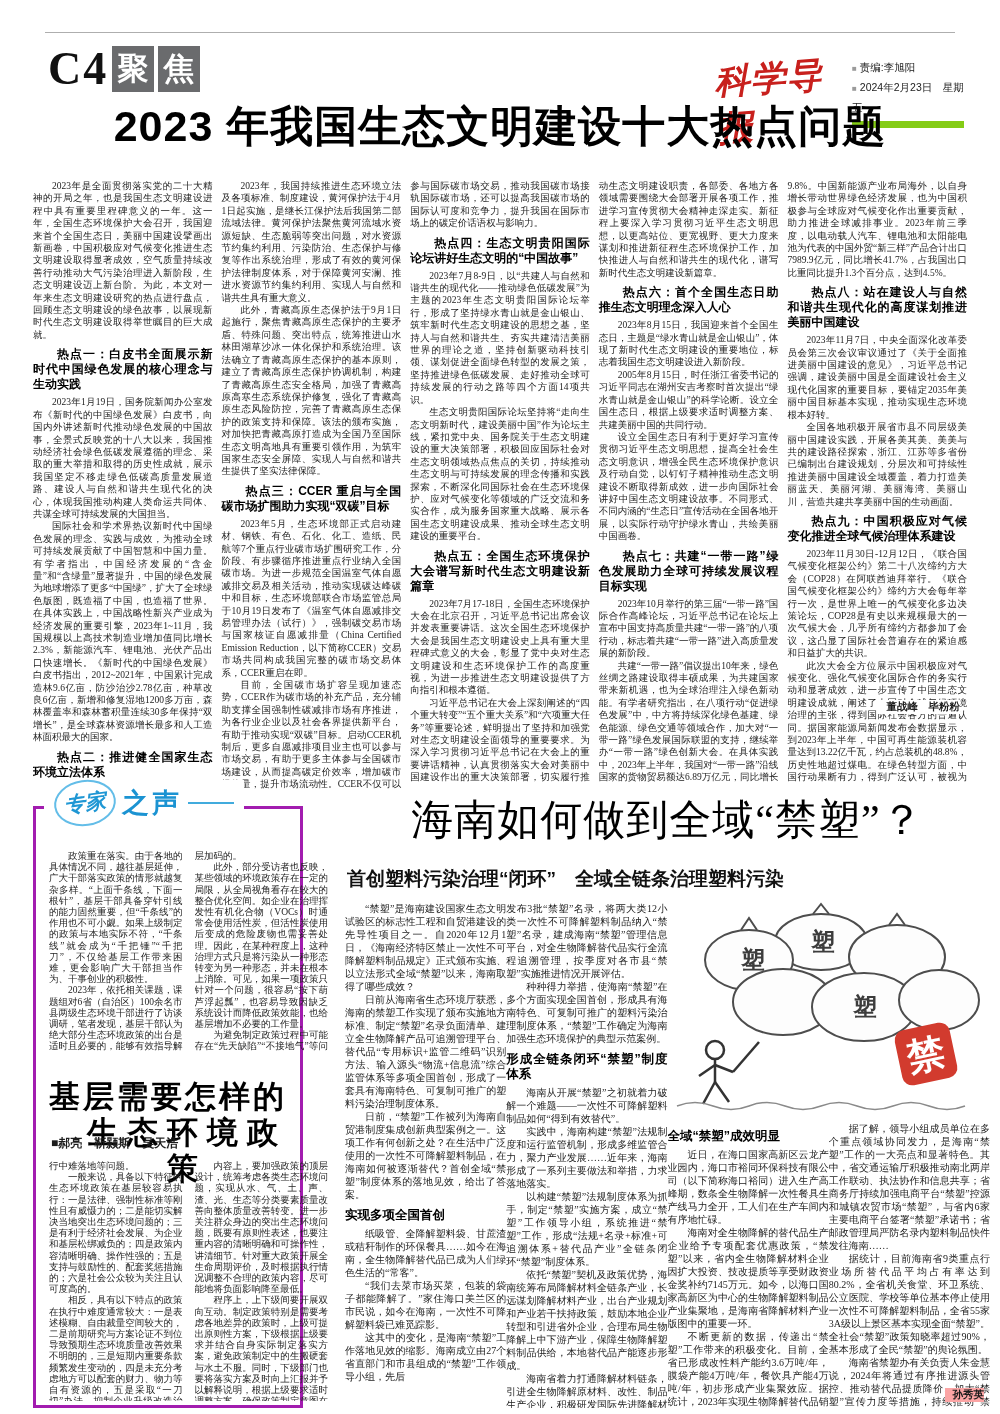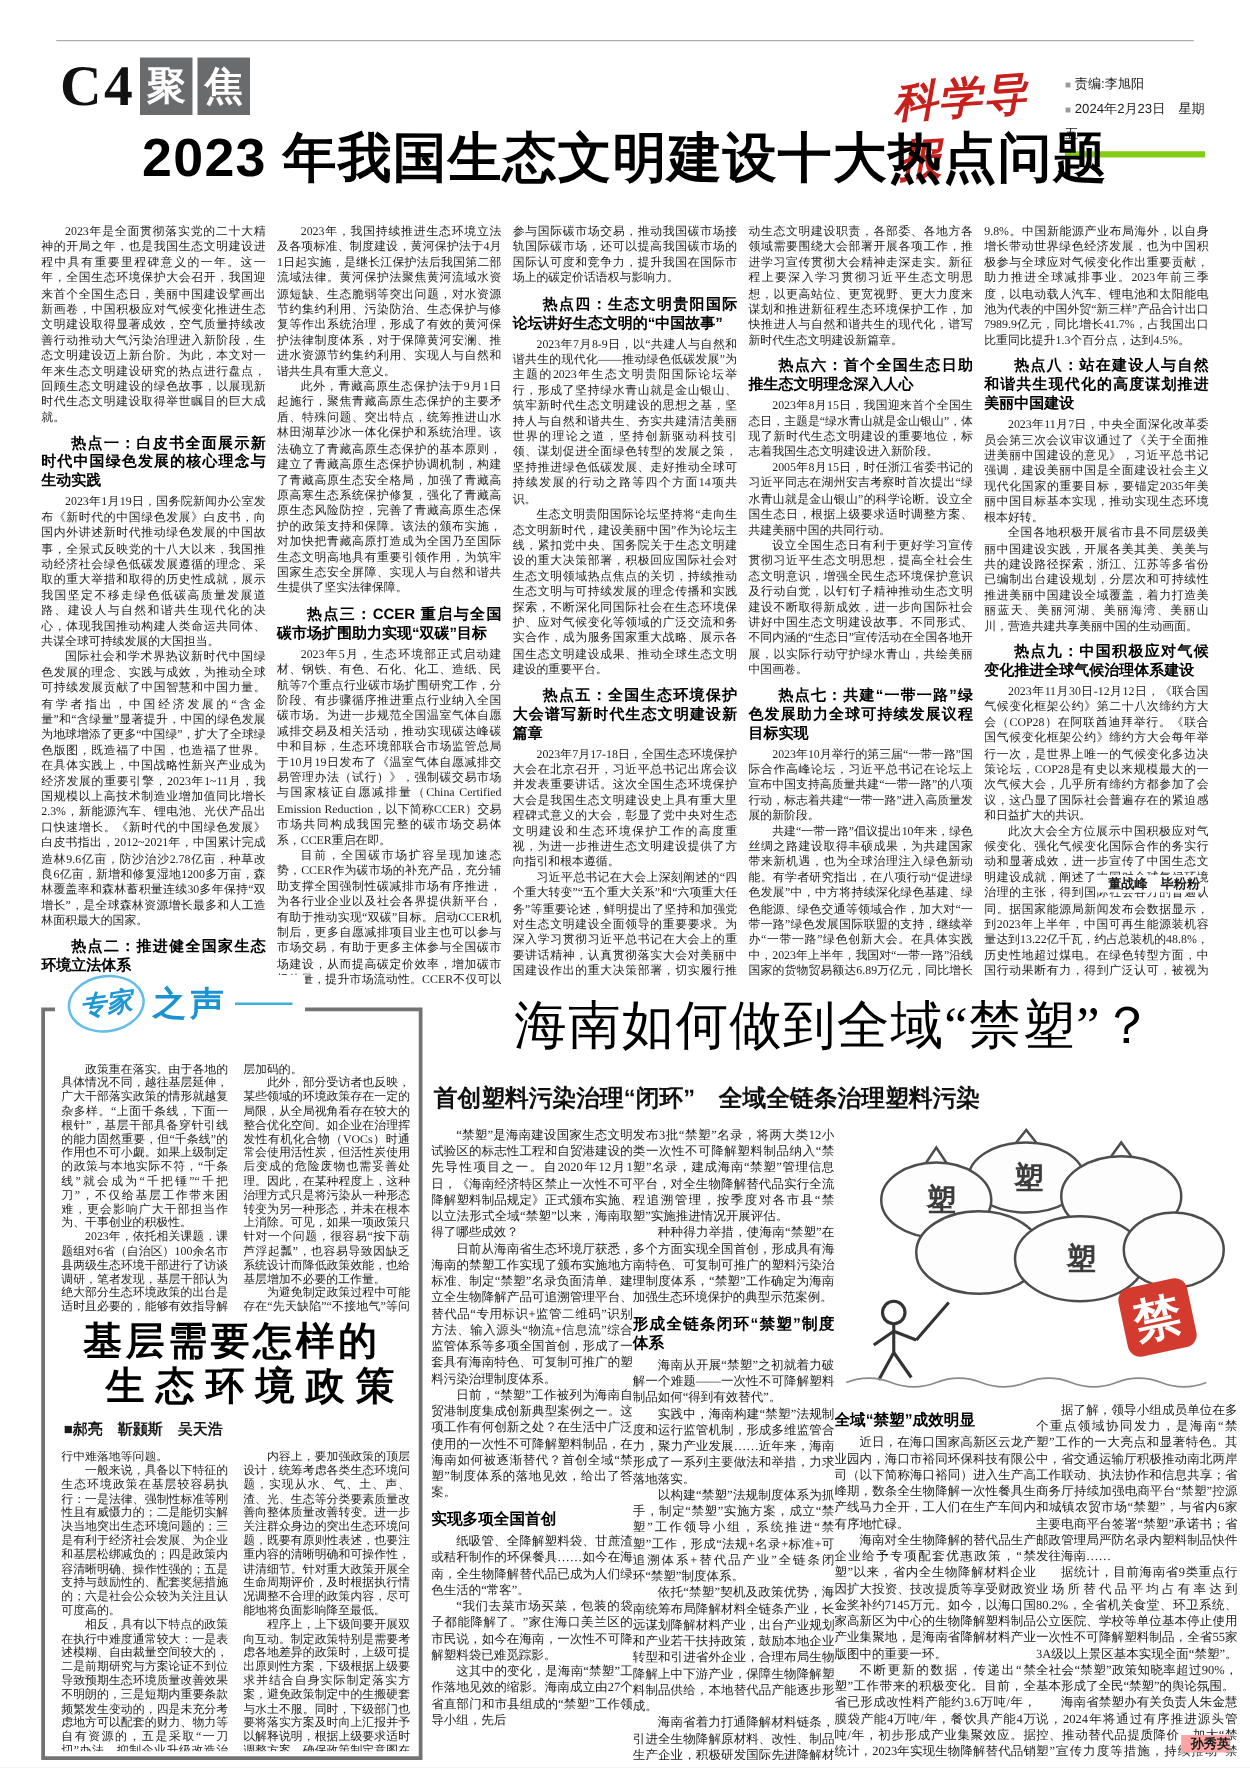--- a/index.html
+++ b/index.html
@@ -9,53 +9,53 @@
 
   
   .top-rule{position:absolute;left:45px;top:32px;width:910px;border-top:1px solid #aeaeae;}
   .page-no{position:absolute;left:48px;top:42px;font-size:46px;font-weight:bold;letter-spacing:2px;color:#111;}
   .section-badges{position:absolute;left:112px;top:46px;display:flex;gap:4px;}
   .badge{width:42px;height:46px;background:#6a6b6d;color:#fff;display:flex;align-items:center;justify-content:center;
          font-family:"Liberation Sans","DejaVu Sans",sans-serif;font-weight:bold;font-size:31px;}
   .masthead{position:absolute;left:716px;top:54px;width:140px;color:#c8201d;font-size:35px;font-weight:bold;
             font-style:italic;transform:rotate(-4deg);letter-spacing:1px;}
   .edit-info{position:absolute;left:852px;top:58px;width:112px;font-size:10.5px;line-height:1.9;color:#222;
-             border-bottom:5px solid #84cc16;padding-bottom:3px;font-family:"Liberation Sans","DejaVu Sans",sans-serif;}
+             border-bottom:7px solid #84cc16;padding-bottom:3px;font-family:"Liberation Sans","DejaVu Sans",sans-serif;}
   .edit-row .sq{color:#9b9b9b;font-size:8px;margin-right:3px;}
 
   
   .main-headline{position:absolute;left:33px;top:98px;width:934px;margin:0;text-align:center;
                  font-family:"Liberation Sans","DejaVu Sans",sans-serif;font-weight:bold;font-size:43px;
                  letter-spacing:1px;color:#000;}
 
   
   .top-article{position:absolute;left:33px;top:180px;width:934px;height:612px;
                column-count:5;column-gap:9px;column-fill:auto;overflow:hidden;
                font-size:9.5px;line-height:12.4px;text-align:justify;}
   .flow-p{margin:0;text-indent:2em;}
   .flow-p.noindent{text-indent:0;}
   .flow-h{font-family:"Liberation Sans","DejaVu Sans",sans-serif;font-weight:bold;font-size:12px;
           line-height:15px;text-indent:2em;margin:6px 0 4px;color:#000;}
   .top-byline{position:absolute;top:700px;right:40px;font-weight:bold;font-size:10.5px;background:#fff;padding-left:10px;}
 
   
-  .expert-box{position:absolute;left:33px;top:806px;width:305px;height:602px;border:3px solid #737373;background:#fff;}
+  .expert-box{position:absolute;left:33px;top:806px;width:270px;height:602px;border:3px solid #a21caf;background:#fff;}
   .expert-logo{position:absolute;left:44px;top:780px;background:#fff;padding:0 10px;display:flex;align-items:center;gap:6px;z-index:3;}
   .logo-circle{width:62px;height:46px;border:2px solid #63bde8;border-radius:50%;display:flex;align-items:center;justify-content:center;
                color:#1f97d4;font-size:21px;font-weight:bold;font-style:italic;transform:rotate(-8deg);}
   .logo-bold{font-family:"Liberation Sans","DejaVu Sans",sans-serif;font-weight:bold;font-size:27px;color:#1b93d2;letter-spacing:3px;}
   .logo-line{width:46px;height:2px;background:#41abdd;}
   .exp-upper{position:absolute;left:13px;top:42px;width:279px;height:200px;display:flex;gap:12px;}
   .exp-lower{position:absolute;left:13px;top:352px;width:279px;height:240px;display:flex;gap:12px;}
   .exp-col{flex:1;overflow:hidden;font-size:9.5px;line-height:11.2px;text-align:justify;color:#232323;}
   .exp-col .flow-p{text-indent:2em;}
   .exp-col .flow-p.noindent{text-indent:0;}
   .exp-title{position:absolute;left:0;top:246px;width:100%;text-align:center;
              font-family:"Liberation Sans","DejaVu Sans",sans-serif;font-weight:800;color:#000;}
-  .exp-title1{font-size:31px;letter-spacing:3px;line-height:36px;}
+  .exp-title1{font-size:31px;letter-spacing:3px;line-height:36px;margin-top:24px;}
   .exp-title2{font-size:31px;letter-spacing:9px;line-height:36px;padding-left:38px;}
   .exp-byline{position:absolute;left:0;top:326px;width:100%;text-align:left;font-weight:bold;font-size:12px;
               font-family:"Liberation Sans","DejaVu Sans",sans-serif;padding-left:15px;}
 
   
   .hn-headline{position:absolute;left:345px;top:792px;width:645px;margin:0;text-align:center;
                font-size:42px;font-weight:normal;letter-spacing:1px;color:#000;}
   .hn-subtitle{position:absolute;left:347px;top:866px;width:643px;
                font-family:"Liberation Sans","DejaVu Sans",sans-serif;font-weight:bold;font-size:19px;color:#111;}
   .hn-body{position:absolute;left:345px;top:902px;width:645px;height:506px;display:flex;gap:0;}

